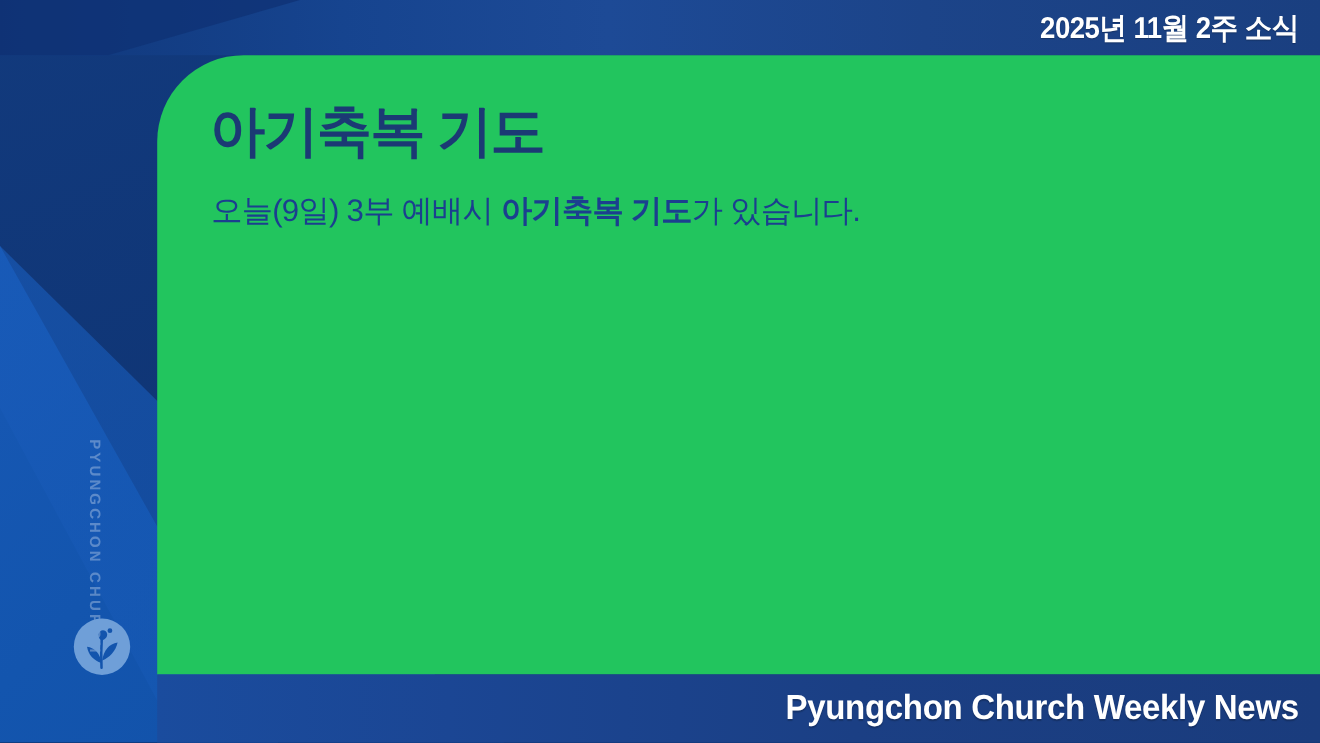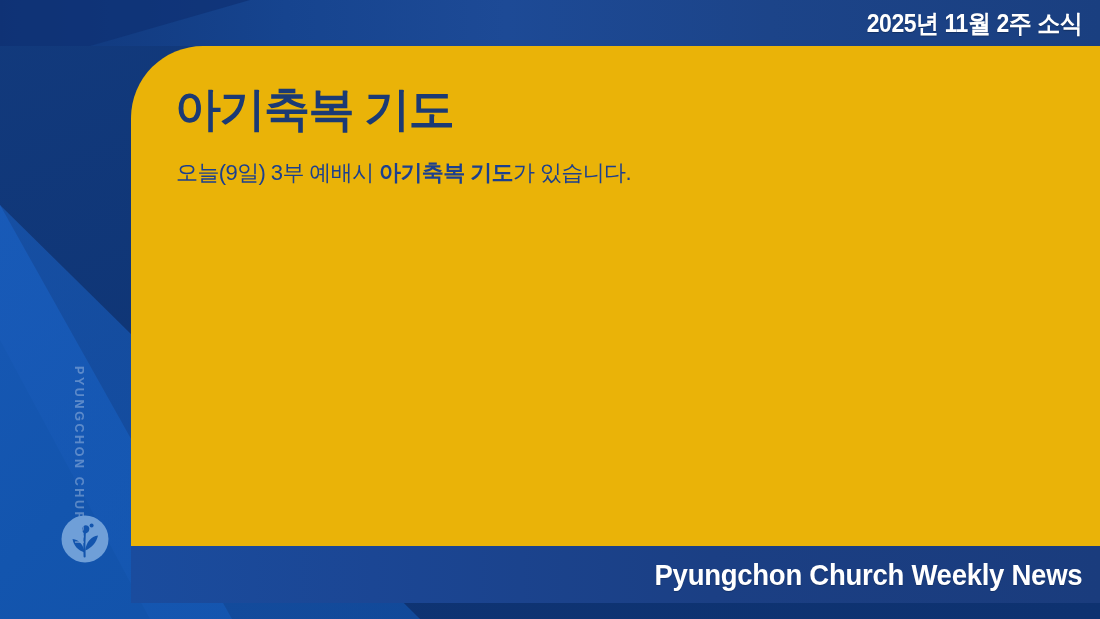--- a/index.html
+++ b/index.html
@@ -66,46 +66,46 @@
     transform-origin:right center;
     white-space:nowrap;
     text-shadow:0 1px 1px rgba(0,0,0,.25);
   }
 
   
   .card {
     position:absolute;
     left:131px; top:46px;
     width:969px; height:516px;
-    background:#eab308;
+    background:#22c55e;
     border-top-left-radius:72px;
   }
   .card-title {
     position:absolute;
     left:44px; top:33px;
     font-size:46px;
     font-weight:bold;
     color:#1b3a74;
     letter-spacing:-1.5px;
     white-space:nowrap;
   }
   .card-body {
     position:absolute;
     left:45px; top:112px;
-    font-size:22px;
+    font-size:26px;
     color:#1b3f8f;
     letter-spacing:-0.6px;
     white-space:nowrap;
   }
   .card-body .strong { font-weight:bold; }
 
   
   .footer-band {
     position:absolute;
-    left:131px; bottom:16px;
+    left:131px; bottom:0;
     width:969px; height:57px;
     background:linear-gradient(90deg,#1a4c9e 0%,#1b4694 25%,#1b3f84 60%,#1a3c7d 100%);
     margin-top:43px;
   }
   .footer-title {
     position:absolute;
     right:18px; top:50%;
     color:#ffffff;
     font-size:29px;
     font-weight:bold;

